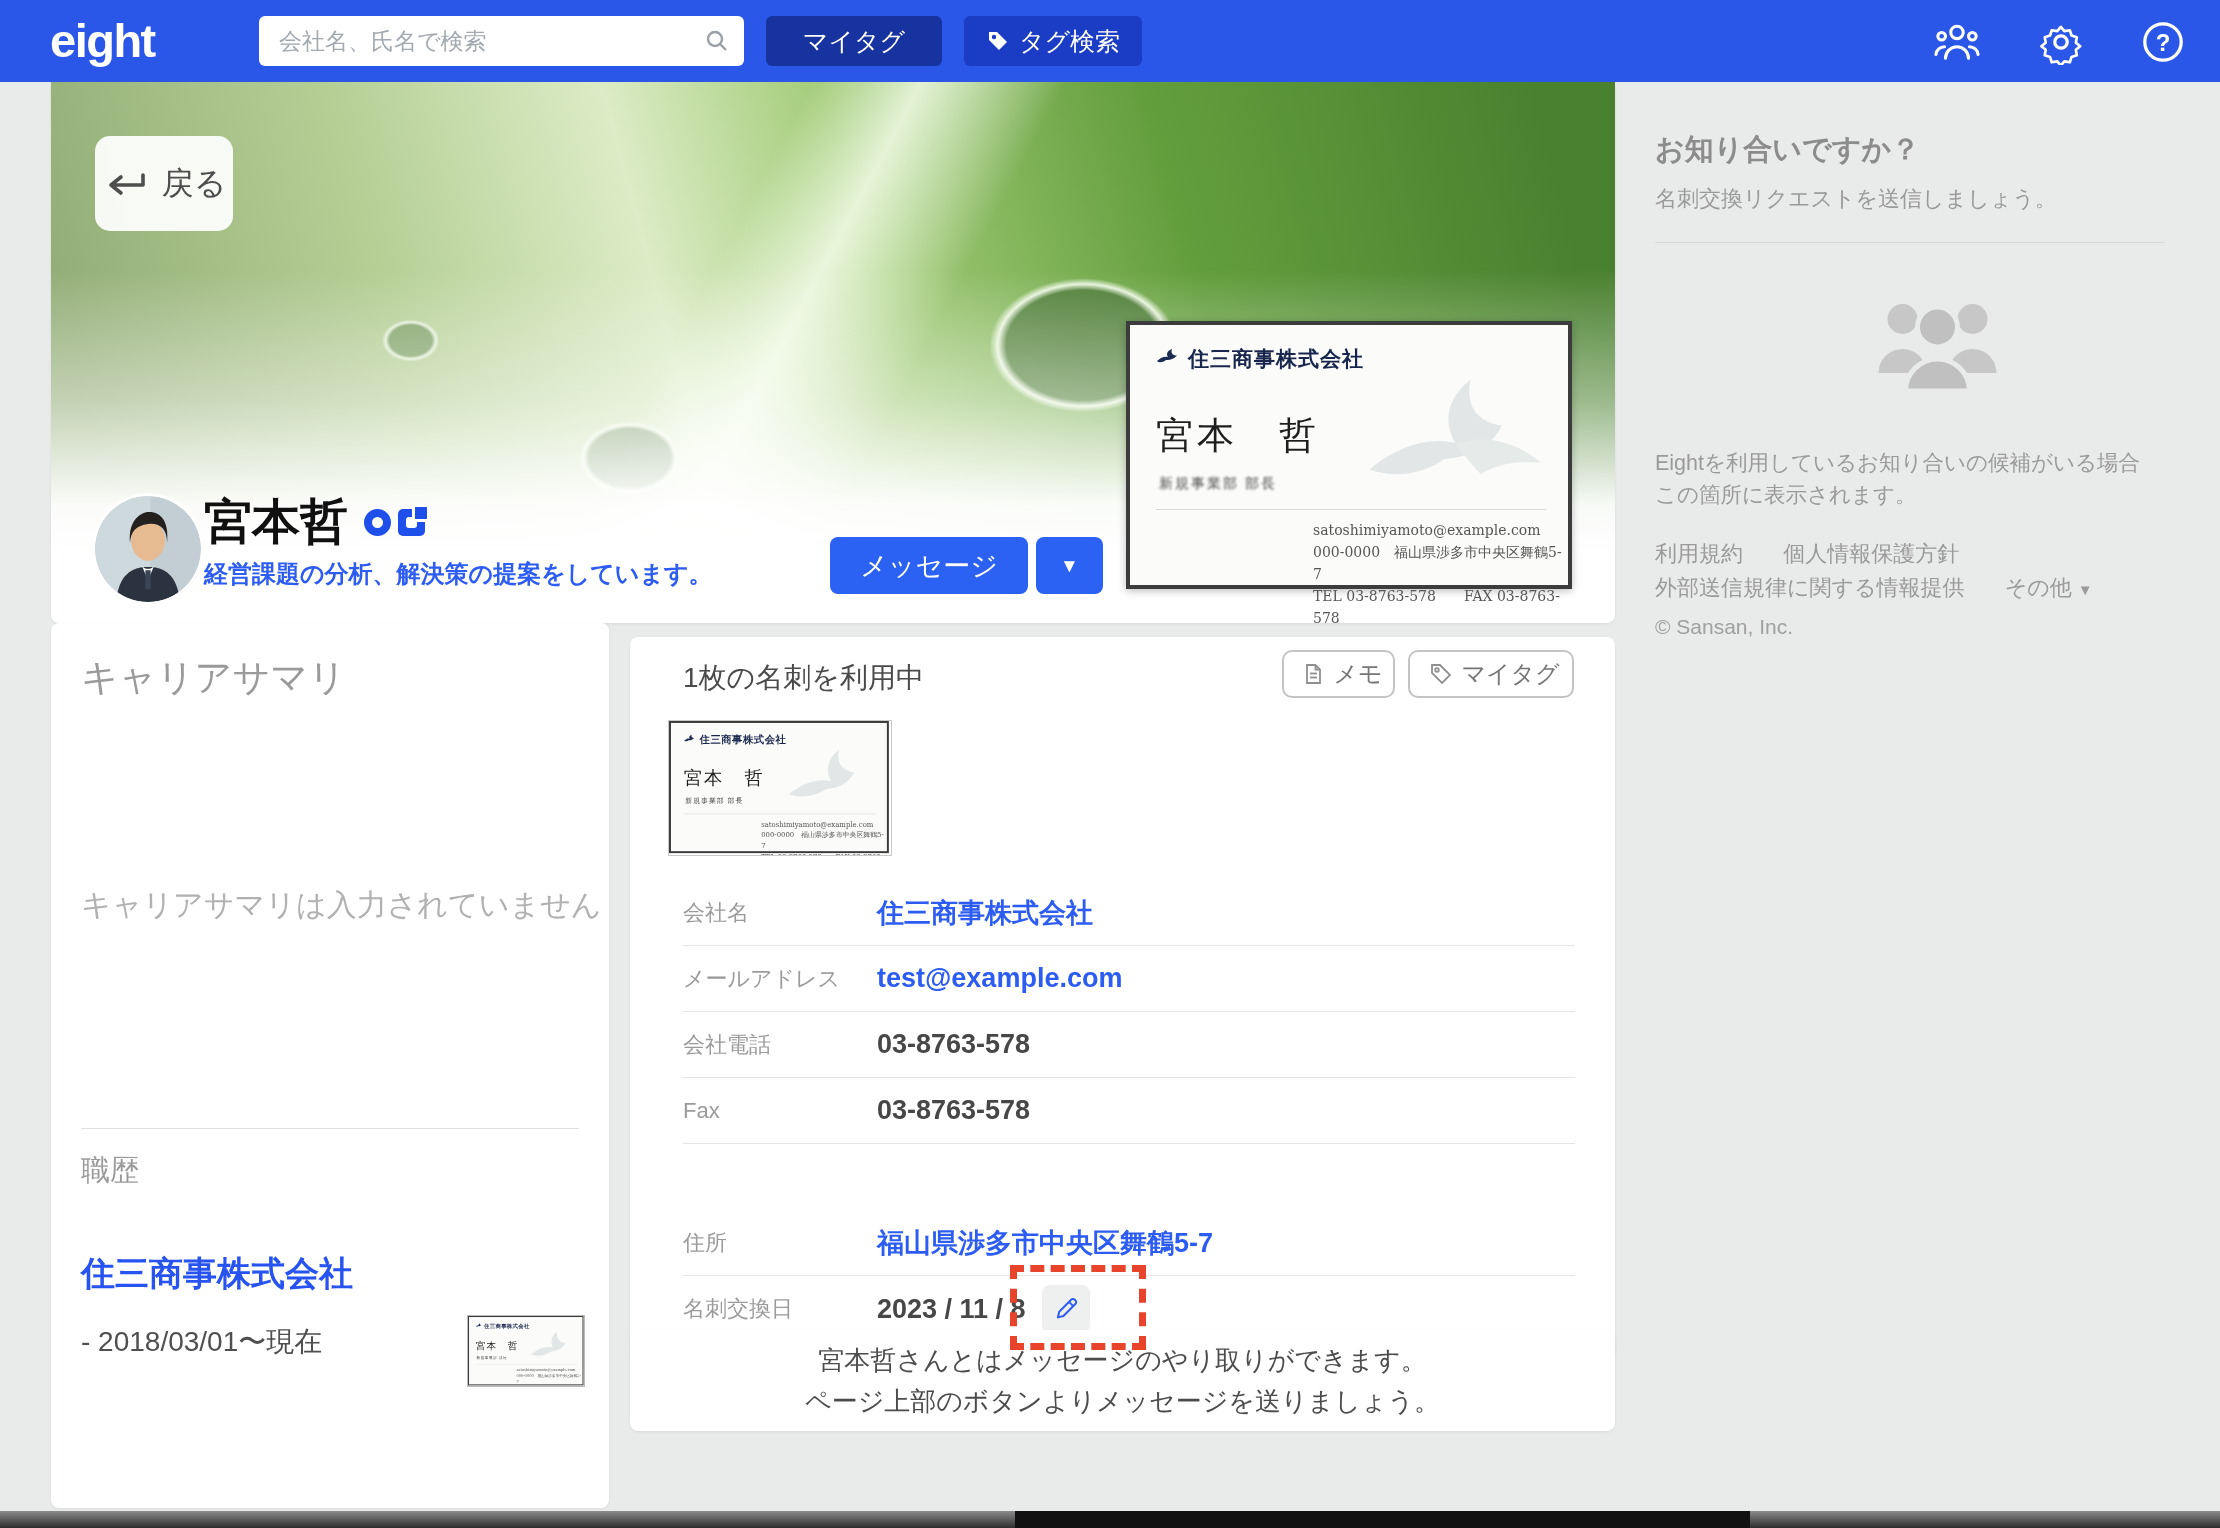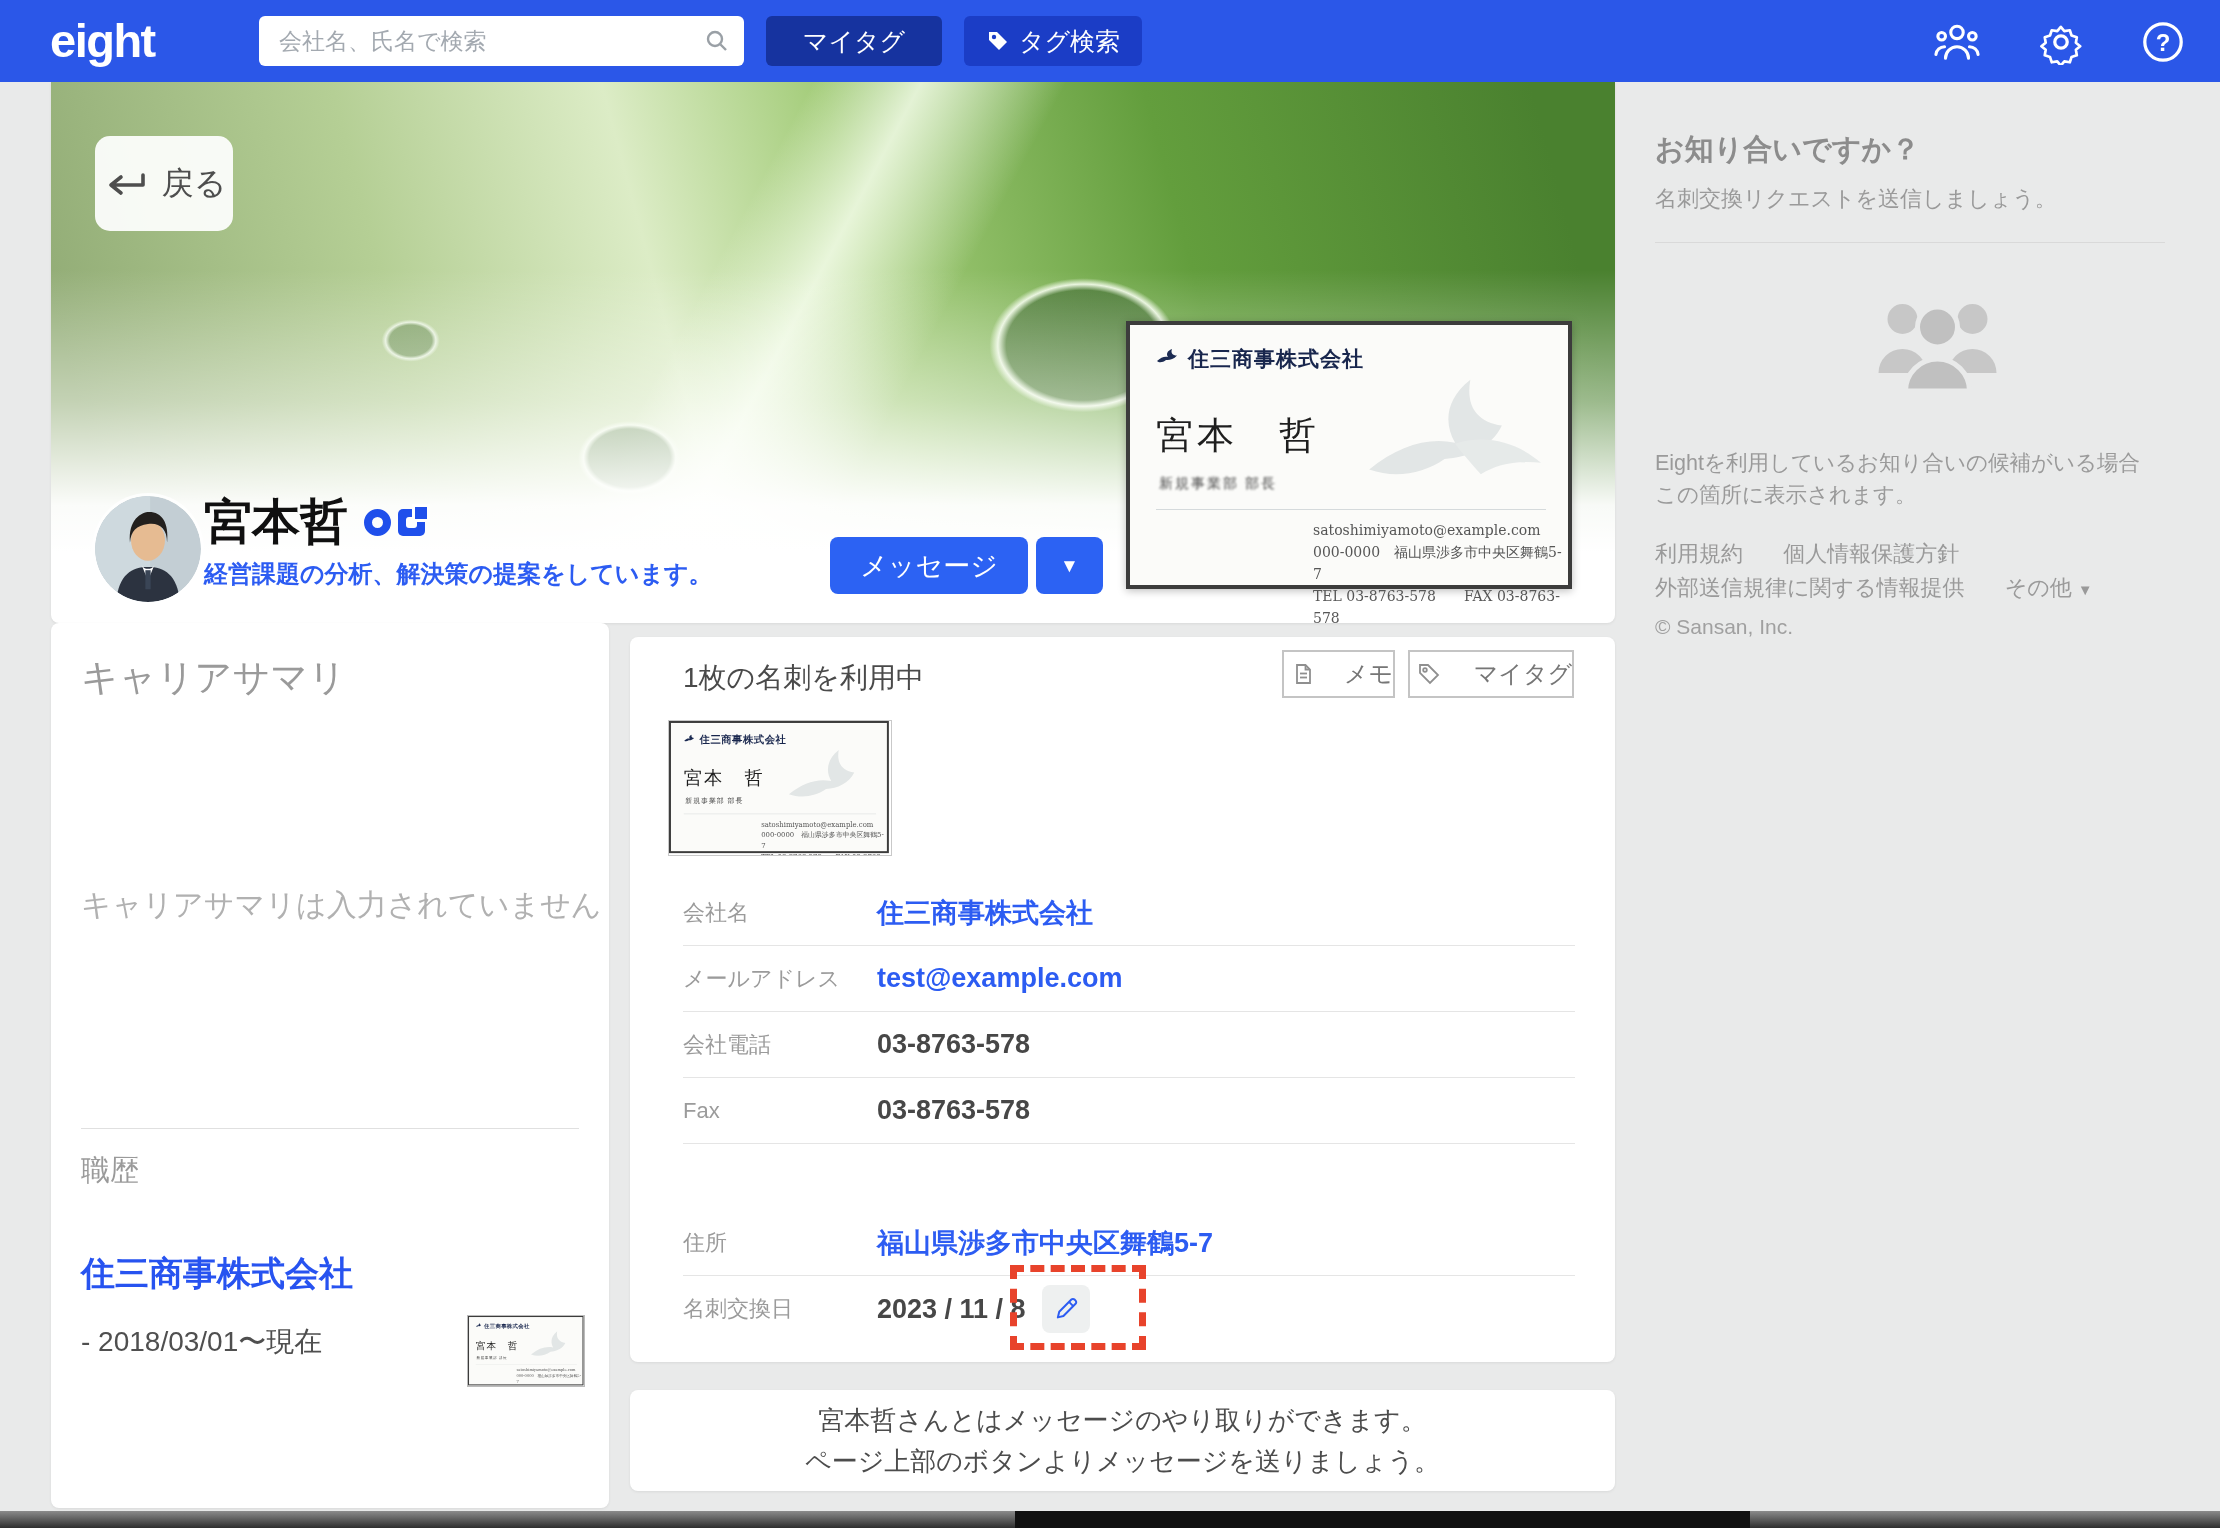--- a/index.html
+++ b/index.html
@@ -80,34 +80,34 @@
   .cc-empty { position:absolute; left:30px; top:262px; font-size:30px; color:#b1b1b1; }
   .cc-div { position:absolute; left:30px; right:30px; top:505px; border-top:1px solid #e0e0e0; }
   .cc-hist { position:absolute; left:30px; top:528px; font-size:29px; color:#9a9a9a; }
   .cc-company { position:absolute; left:30px; top:628px; font-size:34px; font-weight:bold; color:#2753f0; cursor:pointer; }
   .cc-period { position:absolute; left:30px; top:700px; font-size:28px; color:#4f4f4f; }
   .cc-mini { left:416px; top:692px; border:1px solid #bbb; }
 
   
   .detail-card { left:630px; top:637px; width:985px; height:725px; }
   .dc-title { position:absolute; left:53px; top:22px; font-size:28px; color:#4a4a4a; }
-  .tool-btn { position:absolute; top:13px; height:48px; background:#fff; border:2px solid #c4c4c4; border-radius:0; color:#767676; font-size:24px; font-family:inherit; display:flex; align-items:center; justify-content:space-between; gap:8px; cursor:pointer;padding-left:7px; }
+  .tool-btn { position:absolute; top:13px; height:48px; background:#fff; border:2px solid #c4c4c4; border-radius:10px; color:#767676; font-size:24px; font-family:inherit; display:flex; align-items:center; justify-content:center; gap:8px; cursor:pointer;padding-left:7px; }
   .btn-memo { left:652px; width:113px; }
   .btn-mytag { left:778px; width:166px; }
   .dc-thumb { left:38px; top:83px; border:1px solid #c9c9c9; }
   .drow { position:absolute; left:53px; right:40px; height:66px; display:flex; align-items:center; border-bottom:1px solid #e5e5e5; }
   .drow.last { border-bottom:none; }
   .dlabel { width:194px; font-size:22px; color:#9b9b9b; flex:none; }
   .dvalue { font-size:27px; font-weight:bold; color:#474747; }
   .dvalue.link { color:#2c5cf2; cursor:pointer; }
   .edit-btn { margin-left:16px; width:48px; height:48px; background:#eef0f0; border:none; border-radius:8px; display:flex; align-items:center; justify-content:center; cursor:pointer; }
   .annotation { position:absolute; left:327px; top:-11px; width:136px; height:85px; border:7px dashed #e8432b; z-index:10; pointer-events:none; }
 
   
-  .footer-card { left:630px; top:1390px; width:985px; height:101px; display:flex; flex-direction:column; align-items:center; justify-content:center; gap:6px; }
+  .footer-card { left:630px; top:1330px; width:985px; height:101px; display:flex; flex-direction:column; align-items:center; justify-content:center; gap:6px; }
   .fc-line { font-size:26px; color:#4c4c4c; }
 
   
   .bottom-bar { position:absolute; left:0; bottom:0; width:100%; height:17px; background:linear-gradient(180deg,#8b8b8b,#2e2e2e); }
   .bottom-dark { position:absolute; left:1015px; bottom:0; width:735px; height:17px; background:#111; }
 </style>
 </head>
 <body>
 
 <div class="screen">

